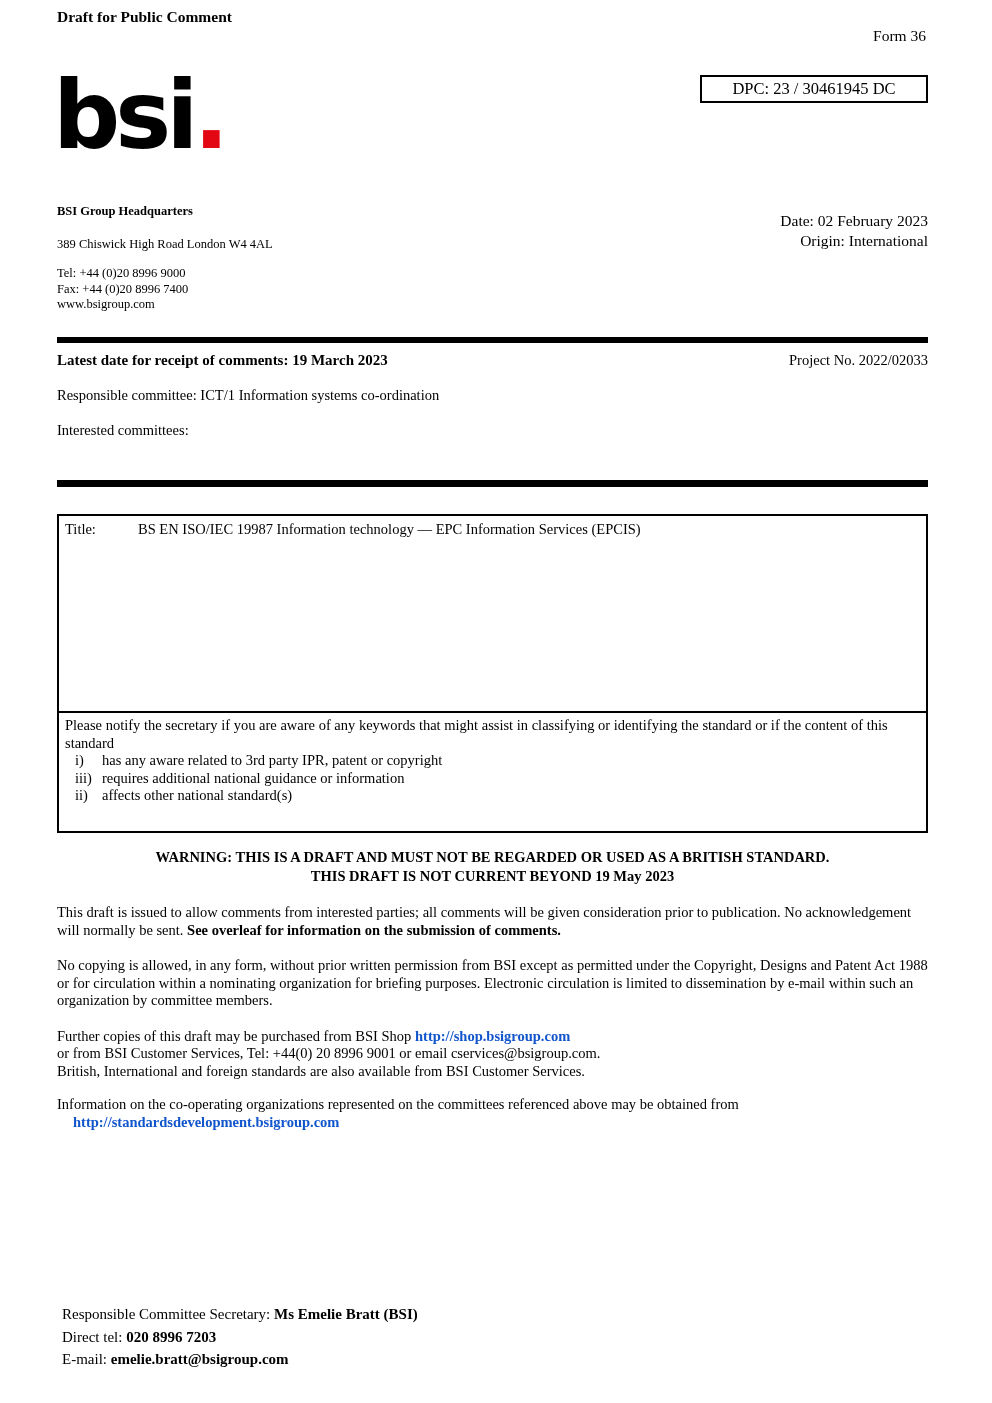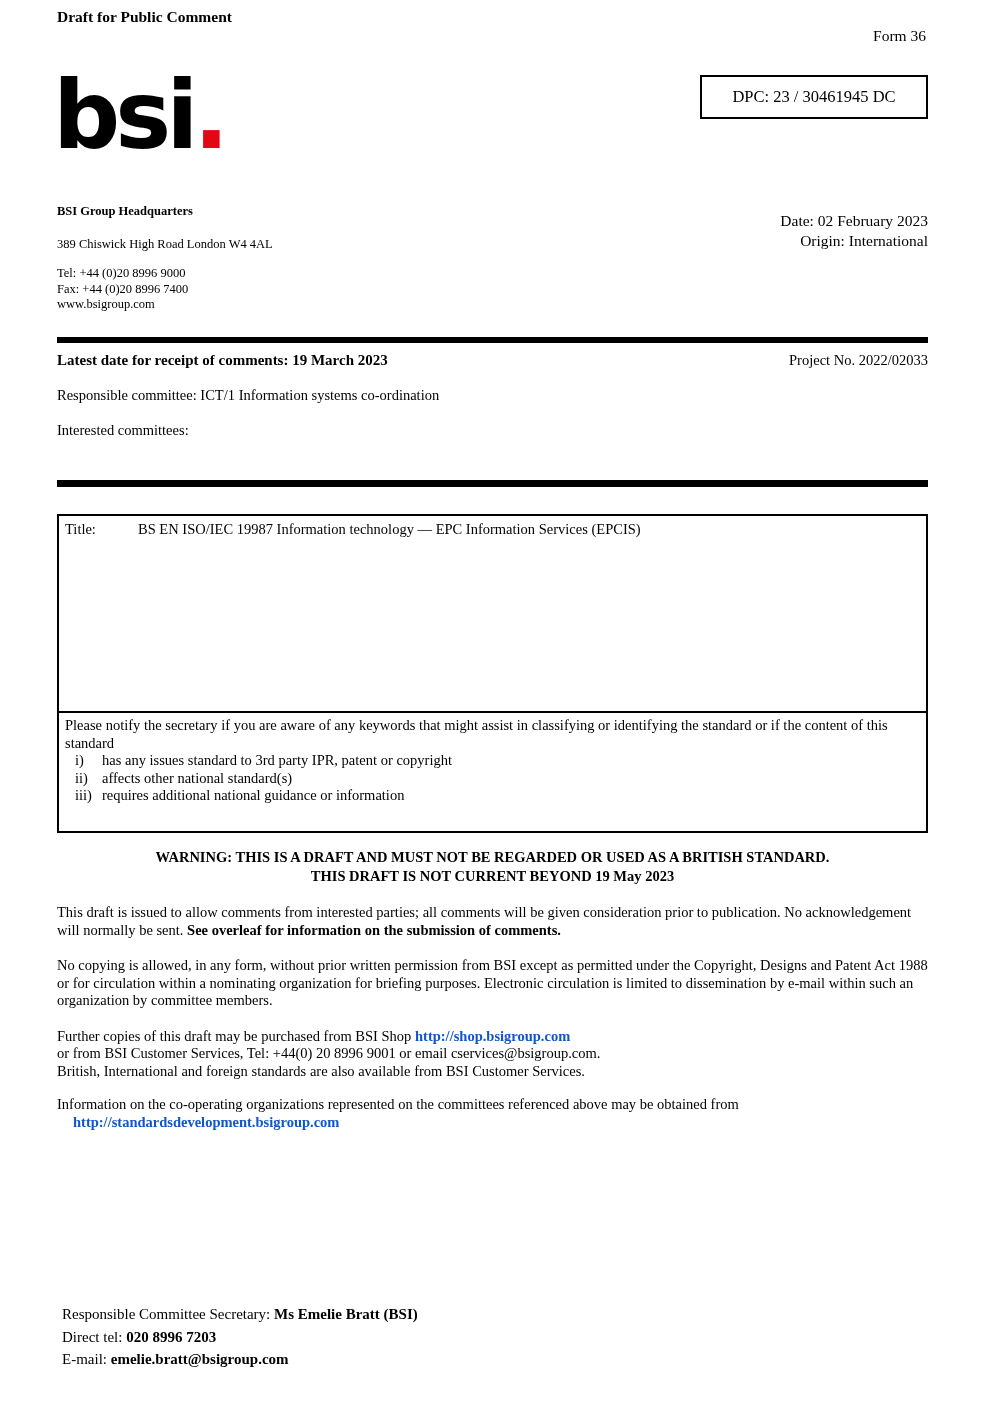--- a/index.html
+++ b/index.html
@@ -15,21 +15,21 @@
     overflow: hidden;
     padding-left: 35px;
   }
   .abs { position: absolute; }
   .bold { font-weight: bold; }
 
   .draft-label { left: 57px; top: 8px; font-size: 15.5px; font-weight: bold; }
   .form-label  { right: 66px; top: 27px; font-size: 15.5px; }
 
   .dpc-box {
-    left: 700px; top: 75px; width: 228px; height: 44px;
+    left: 700px; top: 75px; width: 228px; height: 28px;
     border: 2px solid #000;
     display: flex; align-items: center; justify-content: center;
     font-size: 16.5px;
   }
 
   .logo {
     left: 53px; top: 60px;
     font-family: "DejaVu Sans", sans-serif;
     font-weight: bold;
     font-size: 94px;
@@ -124,27 +124,27 @@
 
     <div class="rule rule2"></div>
 
     <div class="titlebox">
       <span class="tlabel">Title:</span><span>BS EN ISO/IEC 19987 Information technology — EPC Information Services (EPCIS)</span>
     </div>
 
     <div class="kwbox">
       <div>Please notify the secretary if you are aware of any keywords that might assist in classifying or identifying the standard or if the content of this standard</div>
       <div class="kwitem">
-        <span class="kwnum">i)</span><span>has any issues standard to 3rd party IPR, patent or copyright</span>
+        <span class="kwnum">i)</span><span>has any aware related to 3rd party IPR, patent or copyright</span>
+      </div>
+      <div class="kwitem">
+        <span class="kwnum">iii)</span><span>requires additional national guidance or information</span>
       </div>
       <div class="kwitem">
         <span class="kwnum">ii)</span><span>affects other national standard(s)</span>
-      </div>
-      <div class="kwitem">
-        <span class="kwnum">iii)</span><span>requires additional national guidance or information</span>
       </div>
     </div>
 
     <div class="warning">
       <div>WARNING: THIS IS A DRAFT AND MUST NOT BE REGARDED OR USED AS A BRITISH STANDARD.</div>
       <div>THIS DRAFT IS NOT CURRENT BEYOND 19 May 2023</div>
     </div>
 
     <div class="para">
       <span>This draft is issued to allow comments from interested parties; all comments will be given consideration prior to publication.  No acknowledgement will normally be sent. </span><span class="bold">See overleaf for information on the submission of comments.</span>

